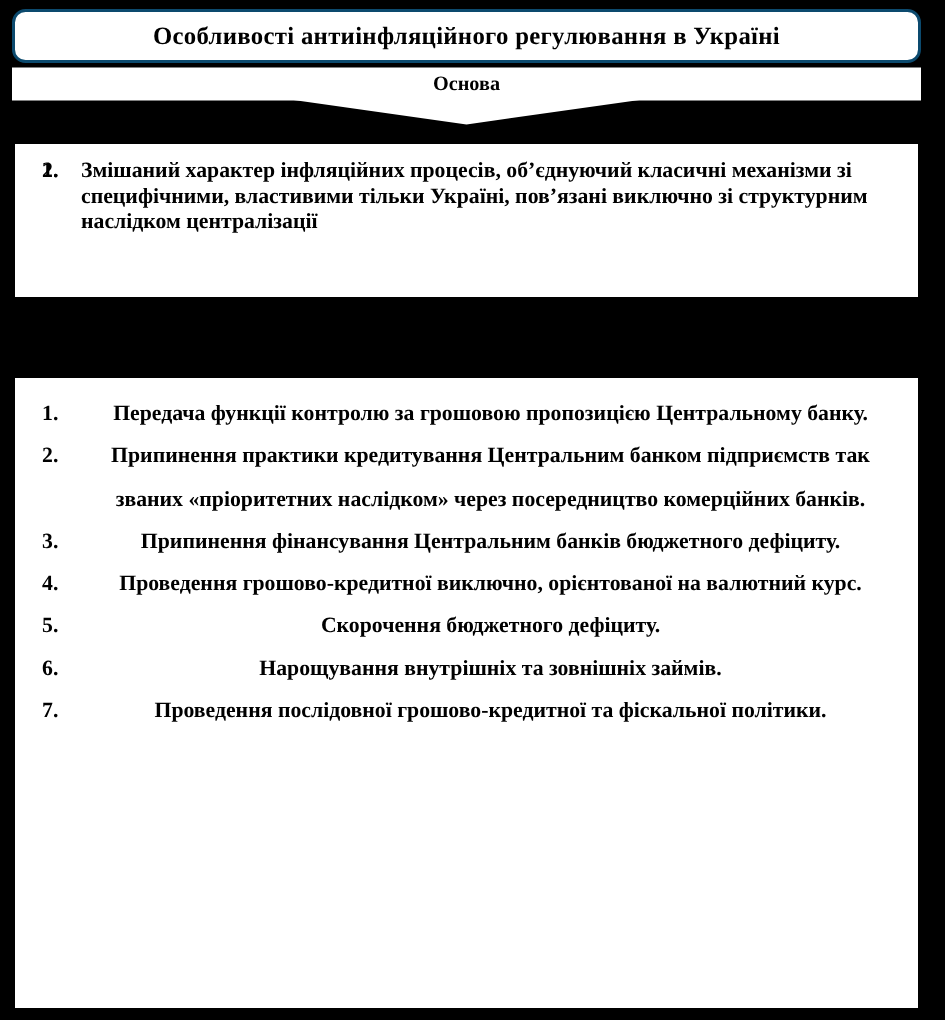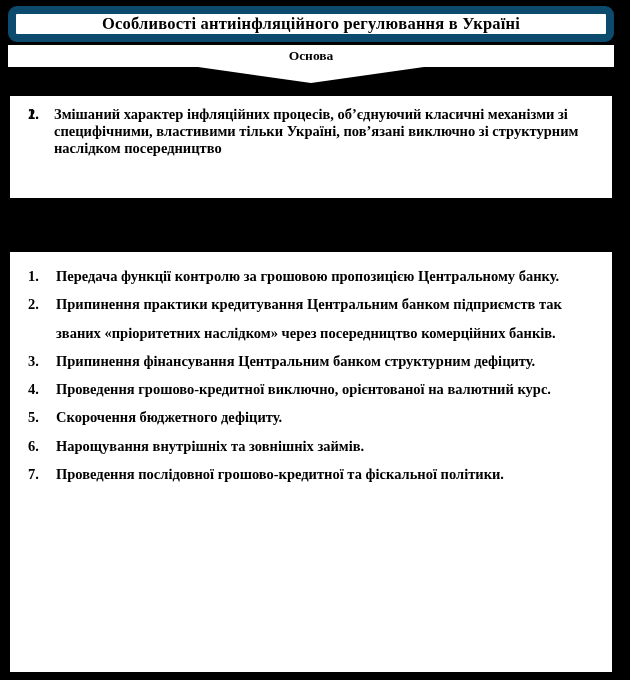--- a/index.html
+++ b/index.html
@@ -25,21 +25,21 @@
   }
 
   
   .title-box {
     position: absolute;
     left: 8px;
     top: 6px;
     width: 606px;
     height: 36px;
     background: #ffffff;
-    border: 8px solid #0c4a6e;
+    border: 2px solid #0c4a6e;
     border-radius: 9px;
     display: flex;
     align-items: center;
     justify-content: center;
     box-sizing: border-box;
   }
   .title-text {
     font-size: 16.5px;
     font-weight: bold;
     letter-spacing: 0.2px;
@@ -131,20 +131,21 @@
     line-height: 1.95;
     margin-bottom: 0;
     font-size: 14.5px;
     padding-left: 32px;
   }
   #list-napryamy > li .num {
     left: 4px;
   }
   #list-napryamy > li .txt {
     display: block;
+    text-align: center;
   }
 </style>
 </head>
 <body>
 
 <div class="canvas">
 
   <div class="title-box">
     <div class="title-text">Особливості антиінфляційного  регулювання в Україні</div>
   </div>
@@ -156,39 +157,39 @@
     <div class="band-arrow"></div>
   </div>
 
   <div class="content-box" id="box-osnova">
     <ol class="numbered" id="list-osnova">
       <li>
         <span class="num">1.</span>
       </li>
       <li>
         <span class="num">2.</span>
-        <span class="txt">Змішаний характер інфляційних  процесів, об’єднуючий класичні механізми зі специфічними, властивими тільки Україні, пов’язані виключно зі структурним наслідком посередництво</span>
+        <span class="txt">Змішаний характер інфляційних  процесів, об’єднуючий класичні механізми зі специфічними, властивими тільки Україні, пов’язані виключно зі структурним наслідком централізації</span>
       </li>
     </ol>
   </div>
 
 
   <div class="content-box" id="box-napryamy">
     <ol class="numbered" id="list-napryamy">
       <li>
         <span class="num">1.</span>
         <span class="txt">Передача функції контролю за грошовою пропозицією Центральному банку.</span>
       </li>
       <li>
         <span class="num">2.</span>
         <span class="txt">Припинення практики кредитування Центральним банком підприємств так званих «пріоритетних наслідком» через посередництво комерційних банків.</span>
       </li>
       <li>
         <span class="num">3.</span>
-        <span class="txt">Припинення фінансування Центральним банком структурним дефіциту.</span>
+        <span class="txt">Припинення фінансування Центральним банків бюджетного дефіциту.</span>
       </li>
       <li>
         <span class="num">4.</span>
         <span class="txt">Проведення грошово-кредитної виключно, орієнтованої на валютний курс.</span>
       </li>
       <li>
         <span class="num">5.</span>
         <span class="txt">Скорочення бюджетного дефіциту.</span>
       </li>
       <li>

